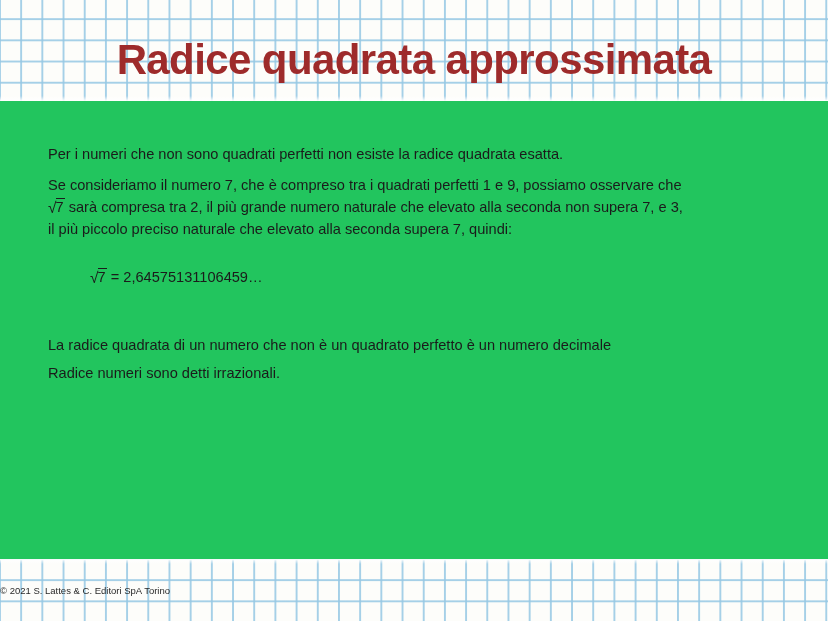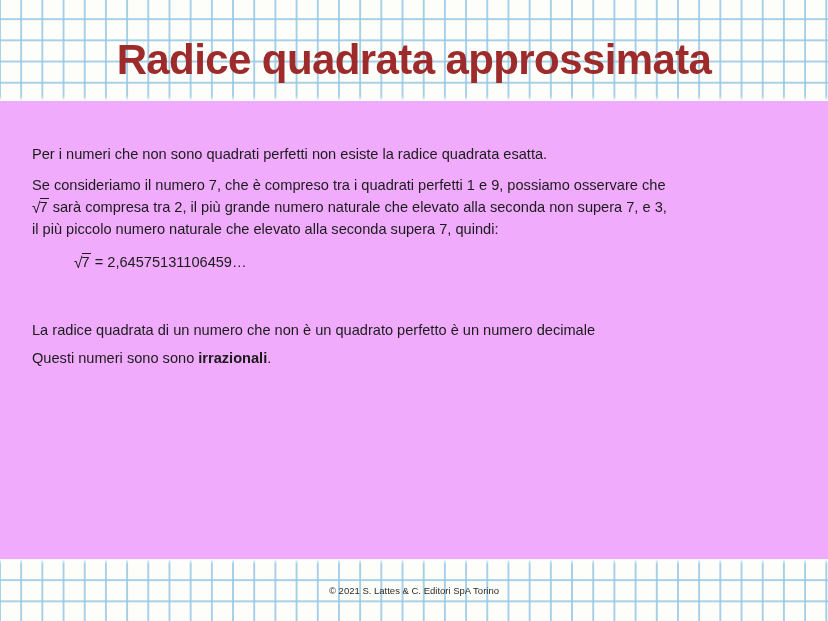--- a/index.html
+++ b/index.html
@@ -13,21 +13,21 @@
     font-family: "Liberation Sans", sans-serif;
     overflow: hidden;
     position: relative;
   }
 
   .slide {
     position: absolute;
     inset: 0;
     width: 828px;
     height: 621px;
-    background: #f0abfc;
+    background: #22c55e;
   }
 
   
   .grid-band {
     position: absolute;
     left: 0;
     width: 828px;
     background-color: #fdfdfa;
     background-image:
       linear-gradient(to right, rgba(150, 200, 228, 0.85) 2px, transparent 2px),
@@ -72,55 +72,55 @@
     letter-spacing: -0.6px;
     color: #9e2b2b;
     z-index: 5;
     white-space: nowrap;
   }
 
   
   .body-area {
     position: absolute;
     top: 143px;
-    left: 32px;
+    left: 48px;
     width: 736px;
     color: #1b1b1b;
     font-size: 14.6px;
     line-height: 22px;
   }
 
   .para {
     margin: 0 0 9px 0;
   }
   .para.block {
     margin-bottom: 0;
   }
 
   .eq-line {
-    margin: 11px 0 14px 42px;
+    margin: 26px 0 14px 42px;
     font-size: 14.6px;
     line-height: 22px;
   }
 
   .bold-para {
     font-weight: normal;
     margin: 0;
     line-height: 22px;
   }
 
   .spacer-md {
     height: 32px;
   }
   .spacer-sm {
     height: 6px;
   }
 
   b, strong {
-    font-weight: bold;
+    font-weight: normal;
   }
 
   
   .radical {
     display: inline-block;
     position: relative;
     white-space: nowrap;
   }
   .radical .sign {
     font-size: 15.5px;
@@ -134,21 +134,21 @@
     position: relative;
     top: -0.5px;
   }
 
   
   .footer-copy {
     position: absolute;
     top: 585px;
     left: 0;
     width: 828px;
-    text-align: center;
+    text-align: left;
     font-size: 9.5px;
     color: #2a2a2a;
     z-index: 6;
   }
 
   .logo {
     position: absolute;
     left: 13px;
     top: 574px;
     width: 58px;
@@ -180,37 +180,37 @@
 
   <div class="body-area">
 
     <p class="para">Per i numeri che non sono quadrati perfetti non esiste la radice quadrata esatta.</p>
 
     <p class="para block">
       <span>Se consideriamo il numero 7, che è compreso tra i quadrati perfetti 1 e 9, possiamo osservare che</span>
       <br>
       <span class="radical"><span class="sign">√</span><span class="rad-arg">7</span></span><span> sarà compresa tra 2, il più grande numero naturale che elevato alla seconda non supera 7, e 3,</span>
       <br>
-      <span>il più piccolo numero naturale che elevato alla seconda supera 7, quindi:</span>
+      <span>il più piccolo preciso naturale che elevato alla seconda supera 7, quindi:</span>
     </p>
 
     <div class="eq-line">
       <span class="radical"><span class="sign">√</span><span class="rad-arg">7</span></span><span> = 2,64575131106459…</span>
     </div>
 
 
     <div class="spacer-md"></div>
 
     <p class="bold-para">
       <span>La radice quadrata di un numero che non è un quadrato perfetto è un numero decimale</span>
       <br>
     </p>
 
     <div class="spacer-sm"></div>
 
-    <p class="para"><span>Questi numeri sono sono </span><b>irrazionali</b><span>.</span></p>
+    <p class="para"><span>Radice numeri sono detti </span><b>irrazionali</b><span>.</span></p>
 
   </div>
 
   <div class="footer-copy">© 2021 S. Lattes &amp; C. Editori SpA Torino</div>
 
 
 </div>
 
 </body></html>

